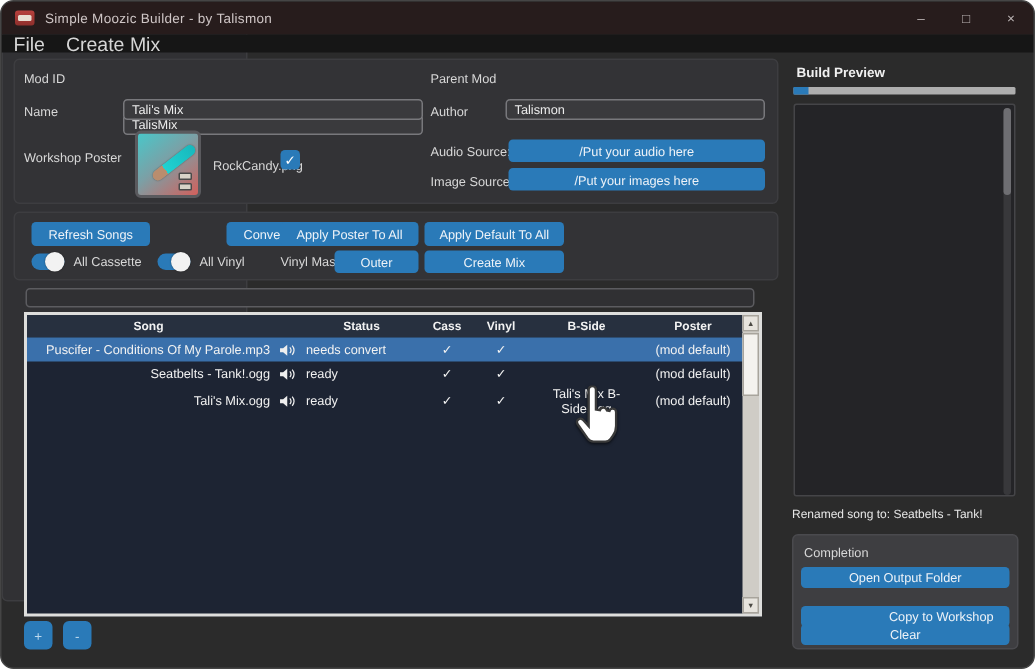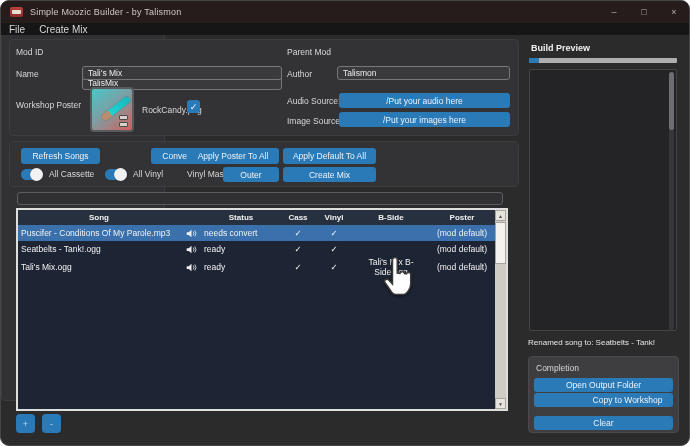--- a/index.html
+++ b/index.html
@@ -15,21 +15,21 @@
   .app-icon::after { content:""; position:absolute; left:2px; top:3px; width:9px; height:4px;
                      background:#e8ded2; border-radius:1px; }
   .title-text { font-size:9px; color:#cfc6c6; letter-spacing:.2px; }
   .win-controls { margin-left:auto; display:flex; height:100%; }
   .win-btn { width:30px; height:100%; display:flex; align-items:center; justify-content:center;
              color:#b9b2b2; font-size:9px; }
 
   
   .menubar { position:absolute; left:0; top:22px; width:100%; height:12px; background:#161616;
              display:flex; align-items:center; gap:14px; padding-left:8px; }
-  .menu-item { font-size:10px; color:#d6d6d6; }
+  .menu-item { font-size:13px; color:#d6d6d6; }
 
   
   .panel { position:absolute; background:#333336; border:1px solid #3d3d40; border-radius:4px; }
   .lbl { position:absolute; font-size:8.5px; color:#d8d8d8; }
   .tinput { position:absolute; height:14px; background:#3a3a3d; border:1px solid #78787c;
             border-radius:3px; color:#ececec; font-size:8.5px; padding:0 5px; outline:none; }
   .bluebtn { position:absolute; background:#2a7ab8; border:none; border-radius:3px; color:#eef3f8;
              font-size:8.5px; display:flex; align-items:center; justify-content:center; cursor:pointer; }
 
   
@@ -56,21 +56,21 @@
 
   
   #song-table { position:absolute; left:15px; top:207px; width:492px; height:203px;
                 background:#1d2433; border:2px solid #dededc; }
   .thead, .trow { display:grid; grid-template-columns:162px 22px 78px 36px 36px 78px 1fr;
                   align-items:center; height:16px; padding-right:12px; }
   .thead { background:#27303f; height:15px; }
   .thead span { font-size:8px; font-weight:bold; color:#f2f2f2; text-align:center; }
   .trow { font-size:8.5px; color:#f2f2f2; }
   .trow.selected { background:#3a70ab; }
-  .cell-song { padding-left:3px; text-align:left; white-space:nowrap; overflow:hidden; }
+  .cell-song { padding-left:3px; text-align:right; white-space:nowrap; overflow:hidden; }
   .cell-status { text-align:left; padding-left:2px; }
   .cell-center { text-align:center; }
   .cell-icon { display:flex; justify-content:center; }
   
   .vscroll { position:absolute; right:0; top:0; width:11px; height:100%; background:#cfccc6; }
   .scroll-arrow { position:absolute; left:0; width:11px; height:11px; background:#e7e4de; border:1px solid #a8a49c;
                   font-size:5px; color:#4c4a45; display:flex; align-items:center; justify-content:center; }
   .scroll-thumb { position:absolute; left:0; top:12px; width:11px; height:42px; background:#f4f2ee; border:1px solid #a8a49c; }
 
   .mini-sq { position:absolute; width:19px; height:19px; border-radius:4px; background:#2a7ab8; border:none;
@@ -233,21 +233,21 @@
   <div id="preview-box">
     <div class="dark-scroll-track">
       <div class="dark-scroll-thumb"></div>
     </div>
   </div>
   <span class="lbl" id="status-msg">Renamed song to: Seatbelts - Tank!</span>
 
   <div id="completion-box">
     <span class="lbl" style="left:7px; top:6px;">Completion</span>
     <button class="bluebtn comp-btn" style="top:21px;">Open Output Folder</button>
-    <button class="bluebtn comp-btn" style="top:36px;padding-left:48px;">Copy to Workshop</button>
+    <button class="bluebtn comp-btn" style="top:47px;padding-left:48px;">Copy to Workshop</button>
     <button class="bluebtn comp-btn" style="top:59px;">Clear</button>
   </div>
 
   <div class="hand-cursor">
     <svg width="34" height="40" viewBox="0 0 24 28">
       <path d="M9.5 1.8C9.5 .9 10.3 .2 11.2 .2c.9 0 1.7.7 1.7 1.6v9.4l1.9.3c.2-.7.8-1.2 1.6-1.2.8 0 1.5.5 1.7 1.3l1.2.2c.2-.6.8-1 1.5-1 .9 0 1.6.7 1.6 1.5v6.6c0 1.7-.5 3.3-1.5 4.6l-1.1 1.5c-.6.8-1.5 1.3-2.5 1.3h-5.5c-1.1 0-2.1-.5-2.7-1.4l-4.8-6.8c-.5-.7-.4-1.7.3-2.2.7-.6 1.7-.5 2.3.2l2.6 2.9V1.8z" fill="#ffffff" stroke="#3a3a3a" stroke-width="1.1"></path>
     </svg>
   </div>
 
 </div>

